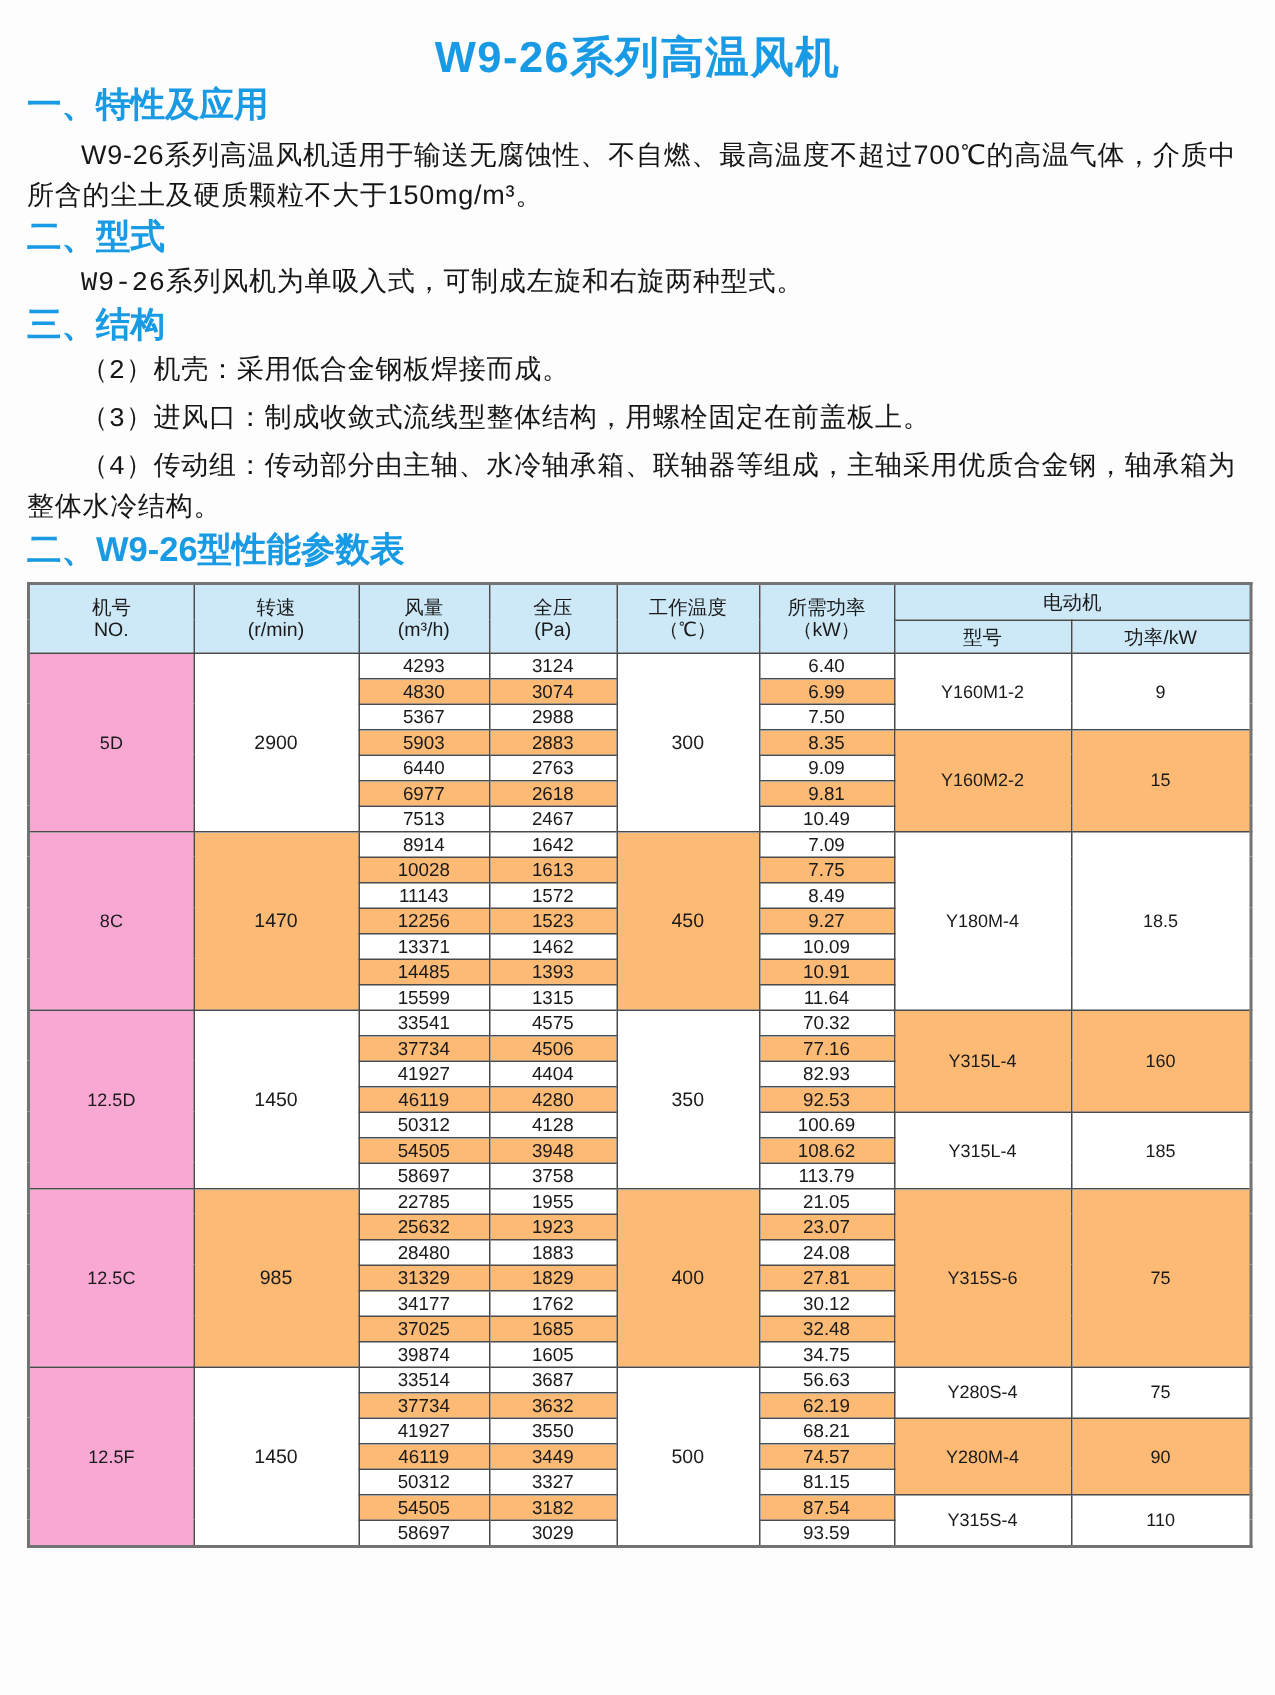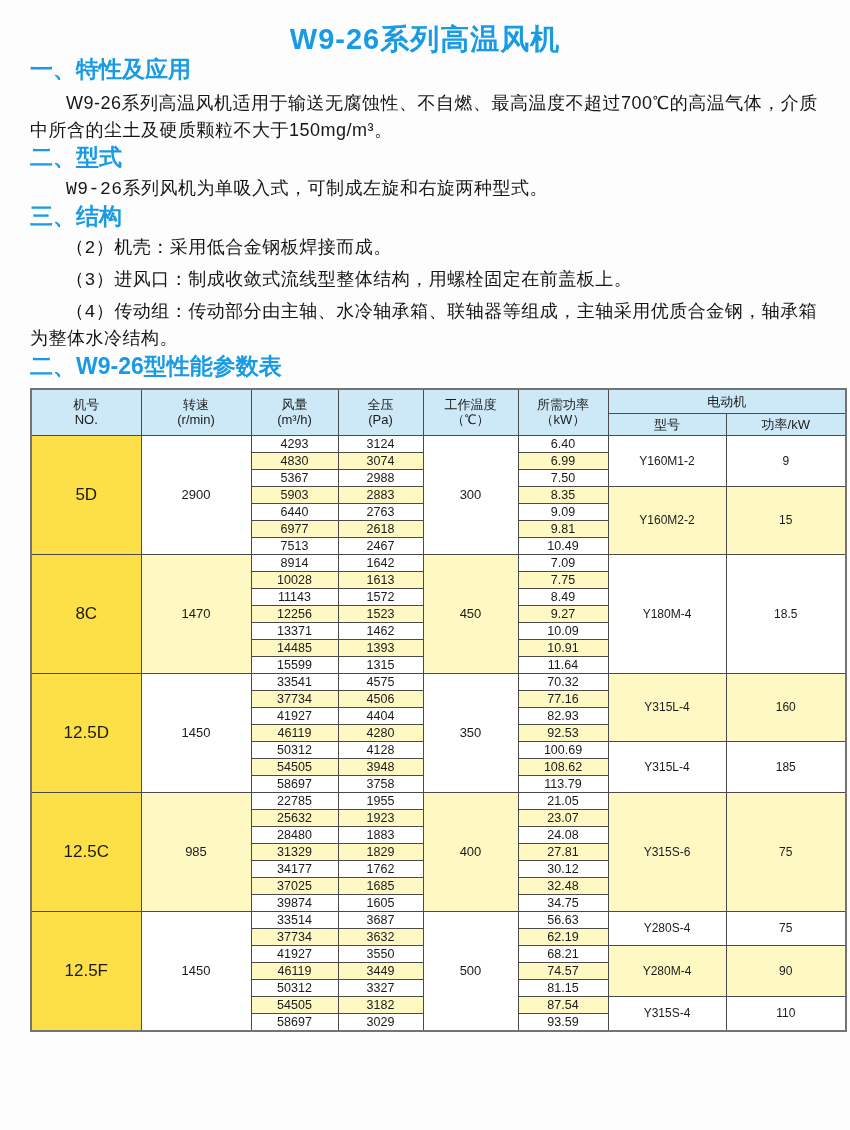--- a/index.html
+++ b/index.html
@@ -2,21 +2,21 @@
 <html><head>
 <meta charset="utf-8">
 <style>
   html,body{margin:0;padding:0;}
   body{
     width:850px;height:1130px;background:#fdfdfd;
     font-family:"Liberation Sans",sans-serif;color:#141414;
     -webkit-font-smoothing:antialiased;
   }
   .page{position:relative;width:850px;height:1130px;overflow:hidden;border-radius:24px;}
-  .content{padding:0 30px;}
+  .content{padding:0 18px;}
   .doc-title{
     margin:22px 0 0;text-align:center;
     font-size:29px;line-height:34px;font-weight:bold;color:#189be4;
     letter-spacing:1px;
   }
   h2.sec{
     margin:0;font-size:23px;line-height:27px;font-weight:bold;color:#189be4;
   }
   .sec-1{margin-top:40px;}
   .sec-2{margin-top:9px;}
@@ -39,22 +39,22 @@
     text-align:center;vertical-align:middle;
     padding:0;overflow:hidden;
   }
   thead th{
     background:#cde8f7;font-weight:normal;font-size:13px;
     line-height:15px;white-space:pre-line;
   }
   thead tr.h1{height:24px;}
   thead tr.h2{height:22px;}
   tbody td{height:16px;line-height:16px;background:#ffffff;}
-  td.c-model{background:#fde047;font-size:17px;}
-  td.shade{background:#fef9c3;}
+  td.c-model{background:#f9a8d4;font-size:12px;}
+  td.shade{background:#fdba74;}
   td.c-merge{font-size:13px;}
   td.c-motor{font-size:12px;}
 </style>
 </head>
 <body>
 
 <div class="page">
   <h1 class="doc-title">W9-26系列高温风机</h1>
 
   <div class="content">

